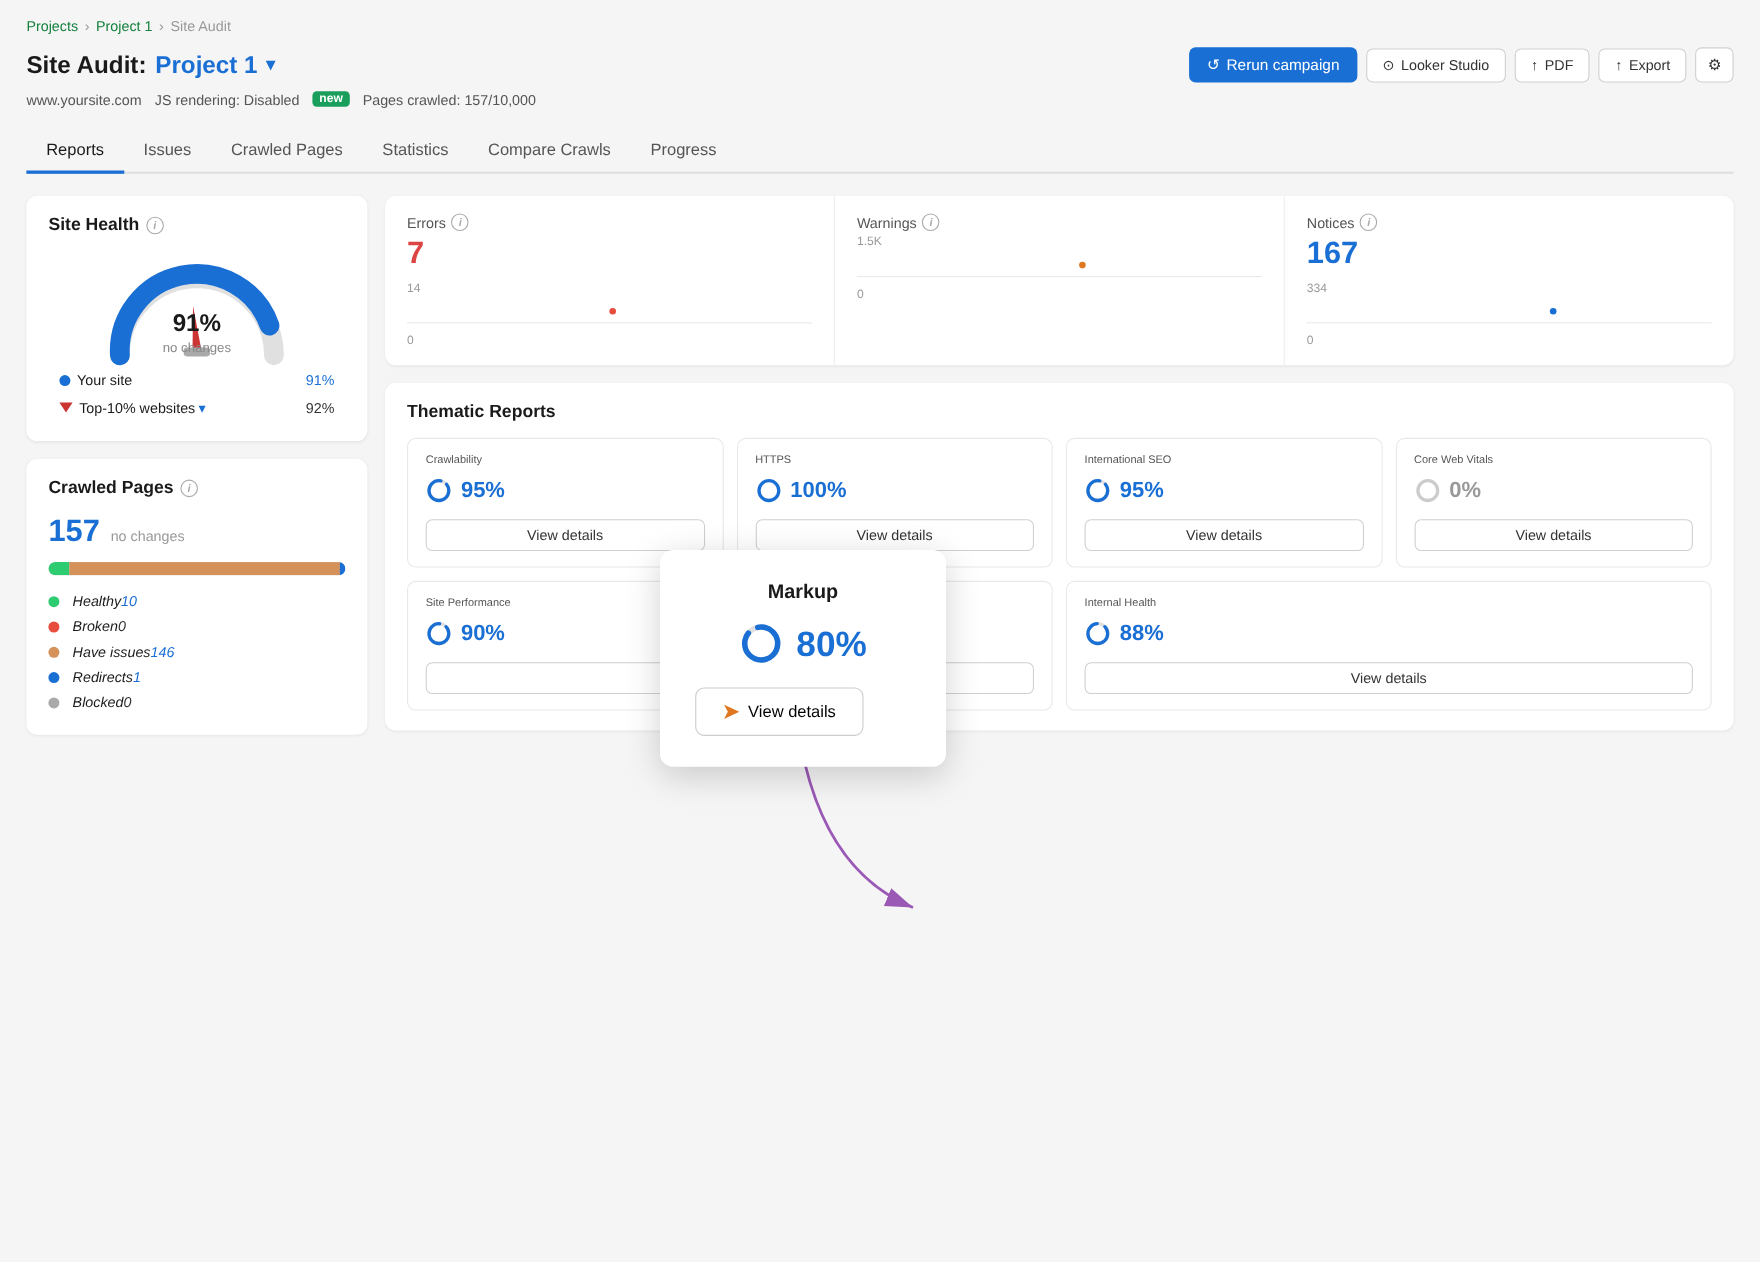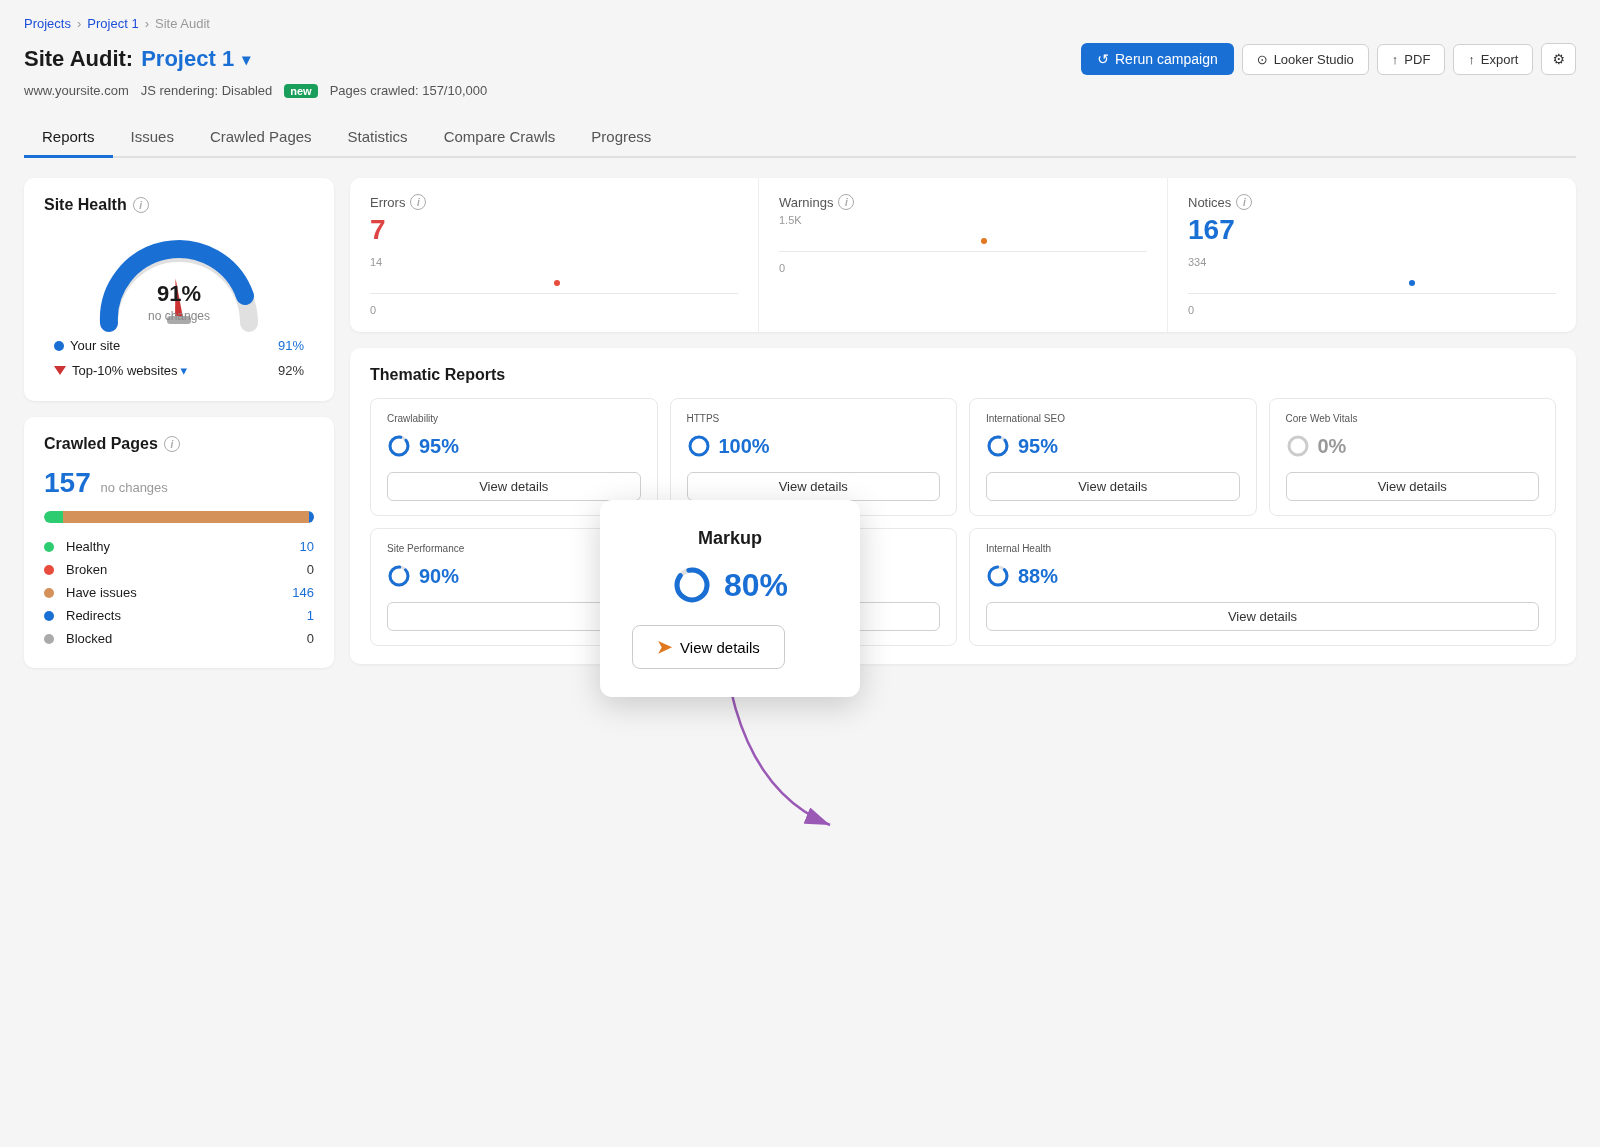--- a/index.html
+++ b/index.html
@@ -16,21 +16,21 @@
     }
     .breadcrumb {
       font-size: 13px;
       color: #666;
       margin-bottom: 12px;
       display: flex;
       align-items: center;
       gap: 6px;
     }
     .breadcrumb span { color: #999; }
-    .breadcrumb a { color: #1d4ed8; text-decoration: none; }
+    .breadcrumb a { color: #15803d; text-decoration: none; }
     .header-row {
       display: flex;
       align-items: center;
       justify-content: space-between;
       margin-bottom: 8px;
     }
     .site-audit-title {
       font-size: 22px;
       font-weight: 600;
       display: flex;
@@ -82,21 +82,21 @@
       border-radius: 6px;
       padding: 7px 10px;
       font-size: 14px;
       cursor: pointer;
     }
     .subtitle-row {
       font-size: 13px;
       color: #555;
       margin-bottom: 20px;
       display: flex;
-      align-items: flex-end;
+      align-items: flex-start;
       gap: 12px;
     }
     .badge-new {
       background: #1a9e5c;
       color: white;
       font-size: 11px;
       font-weight: 600;
       padding: 1px 6px;
       border-radius: 4px;
     }
@@ -323,24 +323,25 @@
       background: #d4925a;
     }
     .progress-seg-blue {
       width: 2%;
       background: #1a6fd4;
       border-radius: 0 6px 6px 0;
     }
     .crawled-legend { margin-top: 4px; }
     .crawled-legend-row {
       display: flex;
-      justify-content: space-between;
+      justify-content: flex-start;
       align-items: center;
       padding: 4px 0;
       font-size: 13px;
+      font-style: italic;
     }
     .crawled-legend-left { display: flex; align-items: center; gap: 6px; }
     .crawled-val { color: #1a6fd4; font-weight: 500; }
     .crawled-val-plain { color: #333; font-weight: 400; }
     
     .thematic-title {
       font-size: 16px;
       font-weight: 600;
       margin-bottom: 14px;
     }

